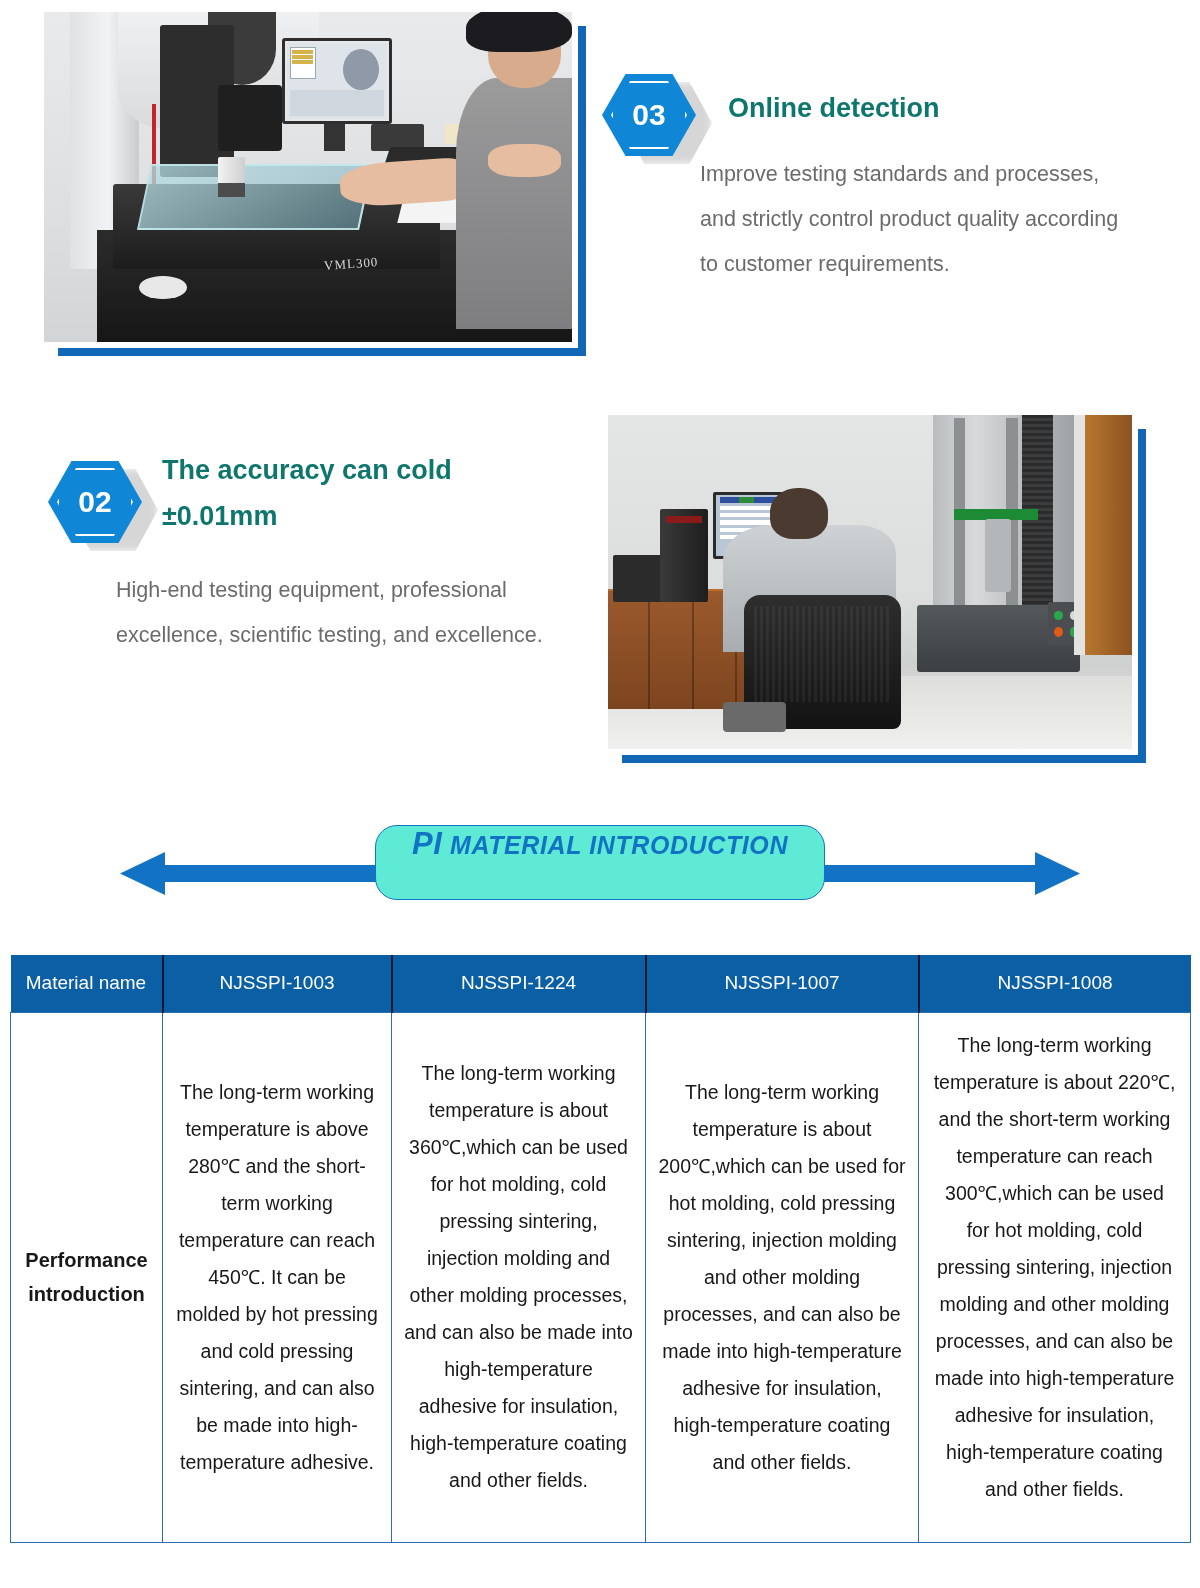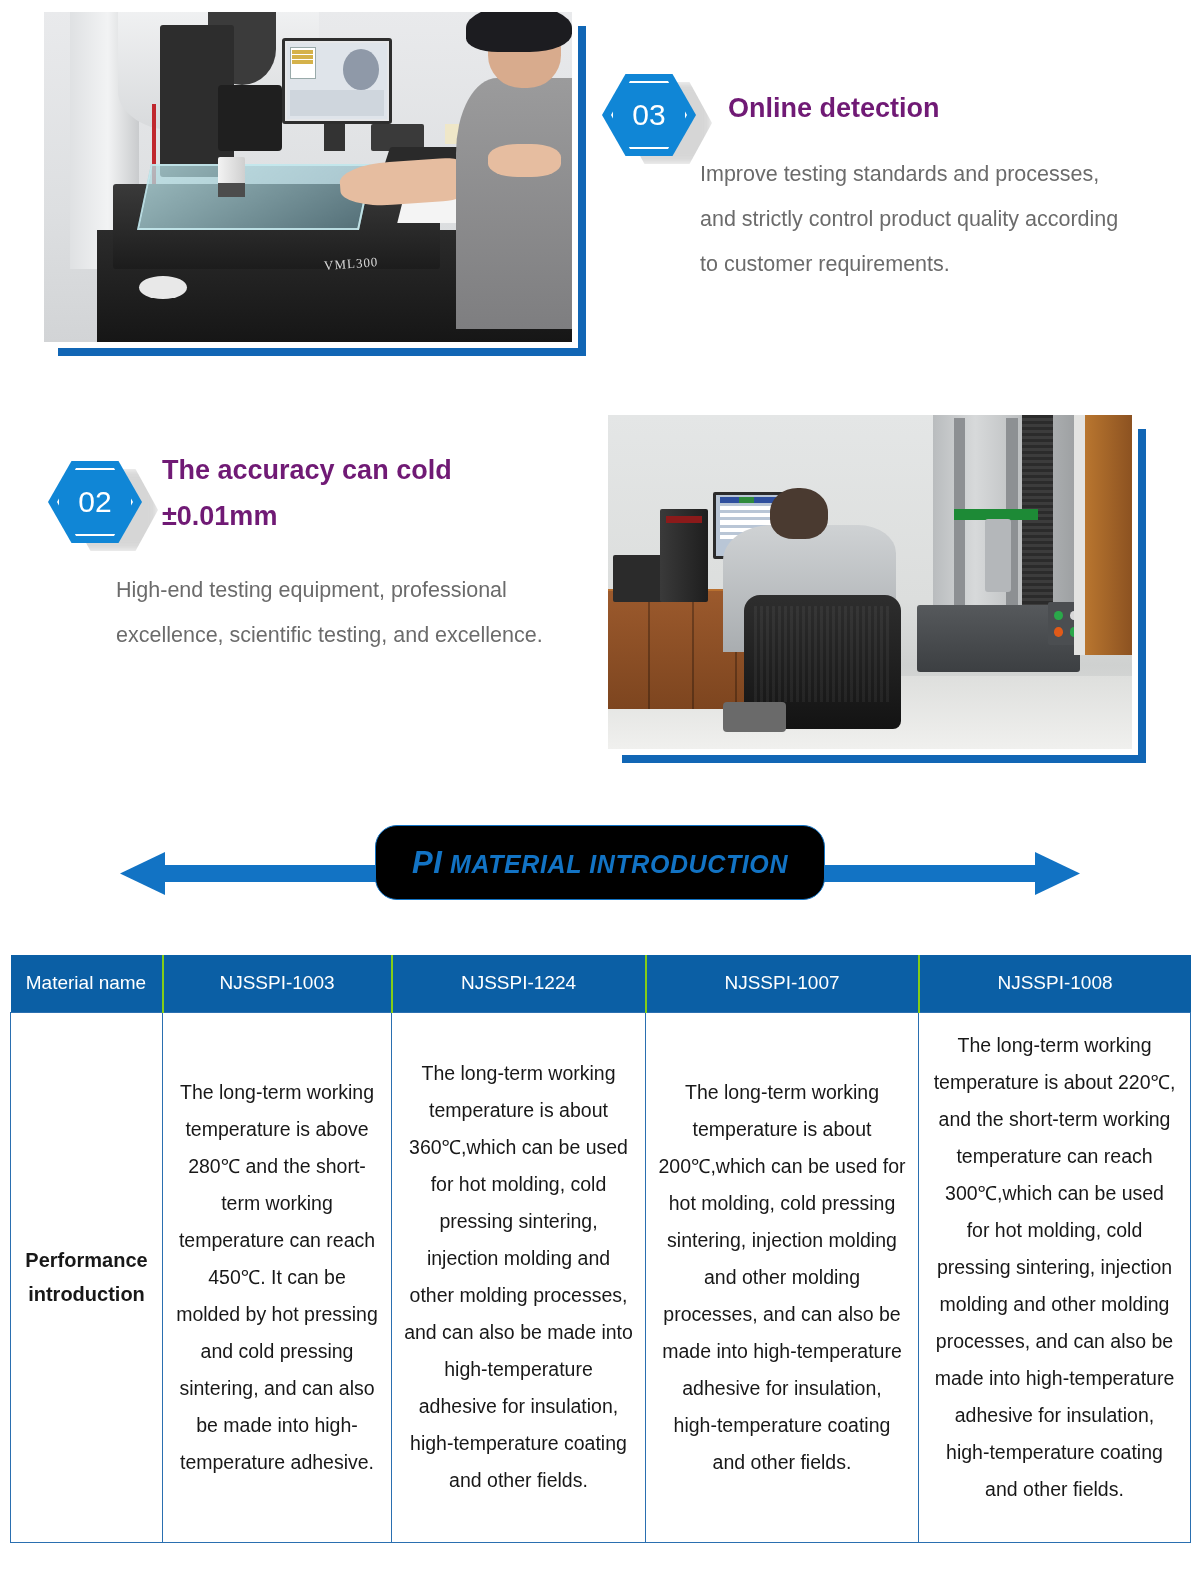--- a/index.html
+++ b/index.html
@@ -35,37 +35,37 @@
   }
   .hex .hexinner {
     position:absolute; left:7px; top:9px; right:7px; bottom:9px;
     border:2px solid #ffffff;
     clip-path:polygon(50% 0%, 100% 25%, 100% 75%, 50% 100%, 0% 75%, 0% 25%);
     transform:rotate(90deg);
   }
   .hex .hexnum {
     position:absolute; inset:0;
     display:flex; align-items:center; justify-content:center;
-    color:#ffffff; font-weight:normal; font-size:30px;
+    color:#ffffff; font-weight:bold; font-size:30px;
     font-family:"Liberation Sans", sans-serif;
     letter-spacing:0px;
     z-index:3;
   }
   .hex .hexshadow {
     position:absolute; left:18px; top:10px; width:82px; height:90px;
     background:rgba(120,120,120,0.30);
     clip-path:polygon(50% 0%, 100% 25%, 100% 75%, 50% 100%, 0% 75%, 0% 25%);
     transform:rotate(90deg);
     filter:blur(4px);
     z-index:0;
   }
 
   .sec-title {
     position:absolute;
-    font-size:27px; font-weight:bold; color:#701a75;
+    font-size:27px; font-weight:bold; color:#0f766e;
     font-family:"Liberation Sans", sans-serif;
     line-height:46px;
     white-space:pre-line;
   }
   .sec-body {
     position:absolute;
     font-size:21.5px; color:#6b6b6b;
     font-family:"Liberation Sans", sans-serif;
     line-height:45px;
   }
@@ -178,37 +178,37 @@
   
   #banner { position:absolute; left:0; top:818px; width:1200px; height:100px; }
   .arrow-bar { position:absolute; top:47px; height:17px; background:#1273c4; }
   #bar-left  { left:160px; width:280px; }
   #bar-right { left:760px; width:280px; }
   .arrow-head { position:absolute; top:34px; width:45px; height:43px; background:#1273c4; }
   #head-left  { left:120px; clip-path:polygon(0% 50%, 100% 0%, 100% 100%); }
   #head-right { left:1035px; clip-path:polygon(100% 50%, 0% 0%, 0% 100%); }
   #banner-box {
     position:absolute; left:375px; top:825px; width:450px; height:75px;
-    border:1.6px solid #1273c4; border-radius:22px; background:#000000;
-    display:flex; align-items:center; justify-content:center;
+    border:1.6px solid #1273c4; border-radius:22px; background:#5eead4;
+    display:flex; justify-content:center;
   }
   #banner-text {
     color:#1273c4; font-style:italic; font-weight:bold;
     font-family:"Liberation Sans", sans-serif;
     font-size:25px; letter-spacing:.6px; white-space:nowrap;
   }
   #banner-text .big { font-size:31px; }
 
   
   #table-wrap { position:absolute; left:10px; top:955px; width:1180px; }
   table.pi { width:1180px; border-collapse:collapse; table-layout:fixed; }
   table.pi thead th {
     background:#0b5fa5; color:#ffffff; font-weight:normal;
     font-size:19px; height:57px; padding:0;
-    border-right:2px solid #84cc16; text-align:center; vertical-align:middle;
+    border-right:2px solid #0f172a; text-align:center; vertical-align:middle;
     font-family:"Liberation Sans", sans-serif;
   }
   table.pi thead th:last-child { border-right:none; }
   table.pi tbody td {
     border:1.5px solid #2a6fb0;
     font-size:19.5px; color:#181818; line-height:37px;
     text-align:center; vertical-align:middle;
     padding:8px 12px; height:530px;
     font-family:"Liberation Sans", sans-serif;
   }

